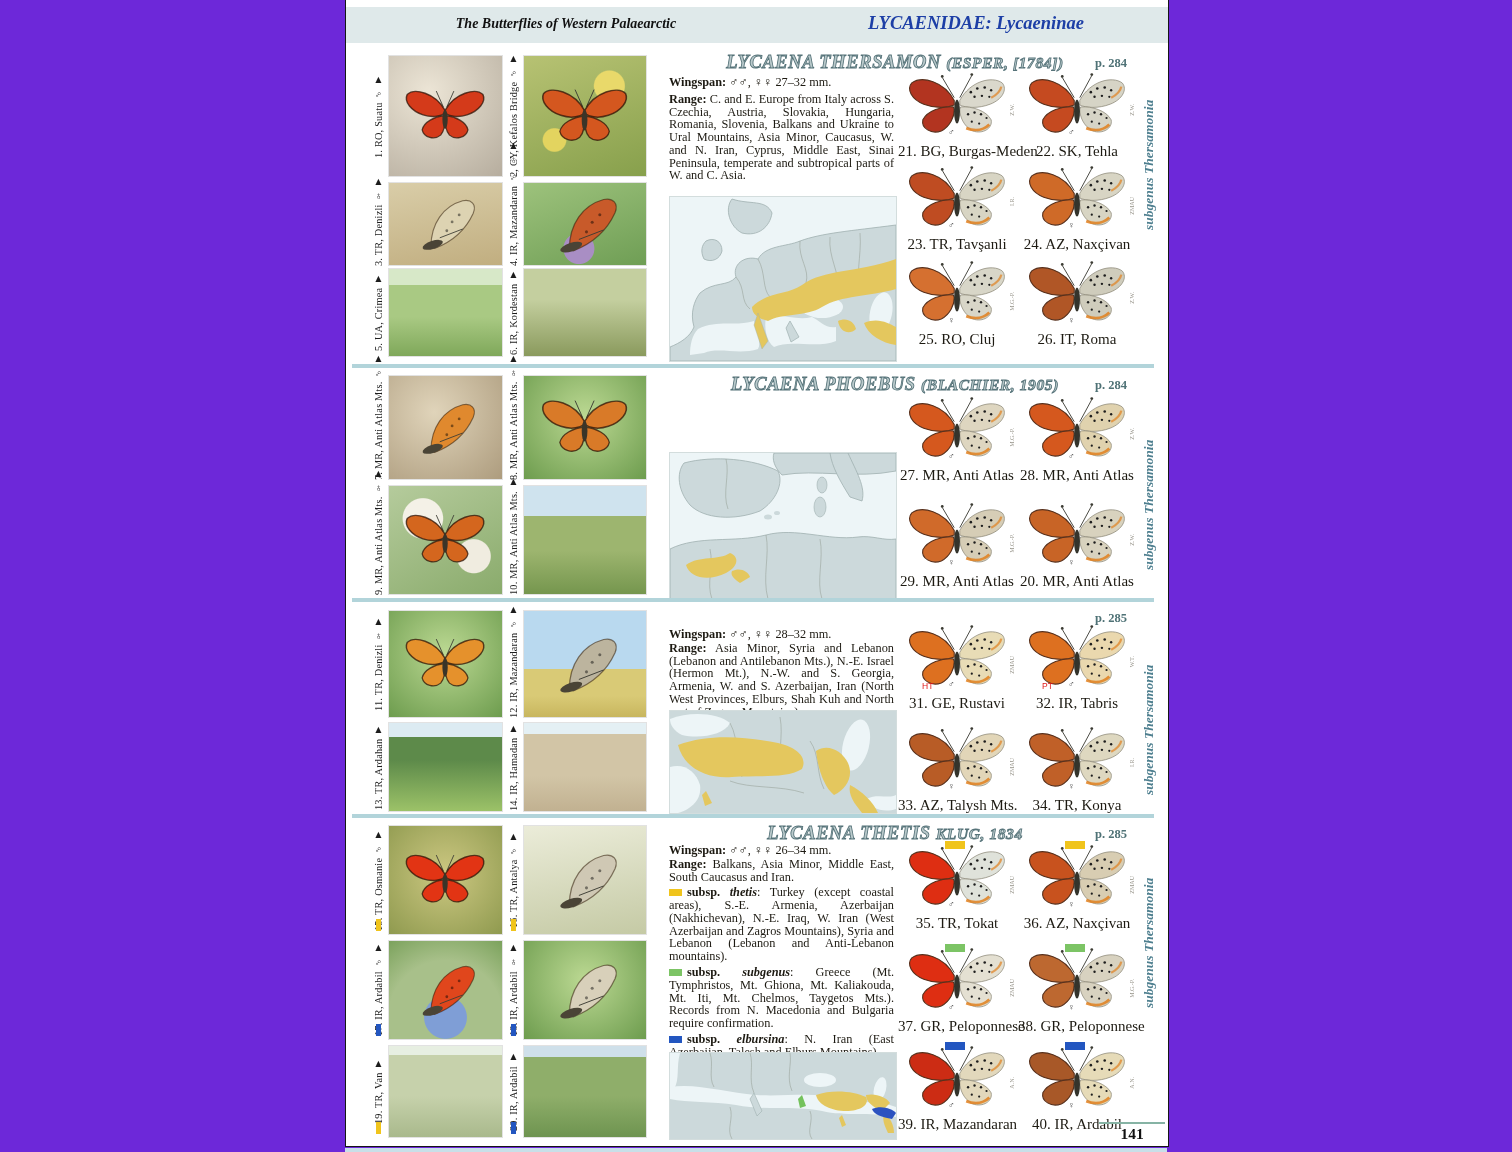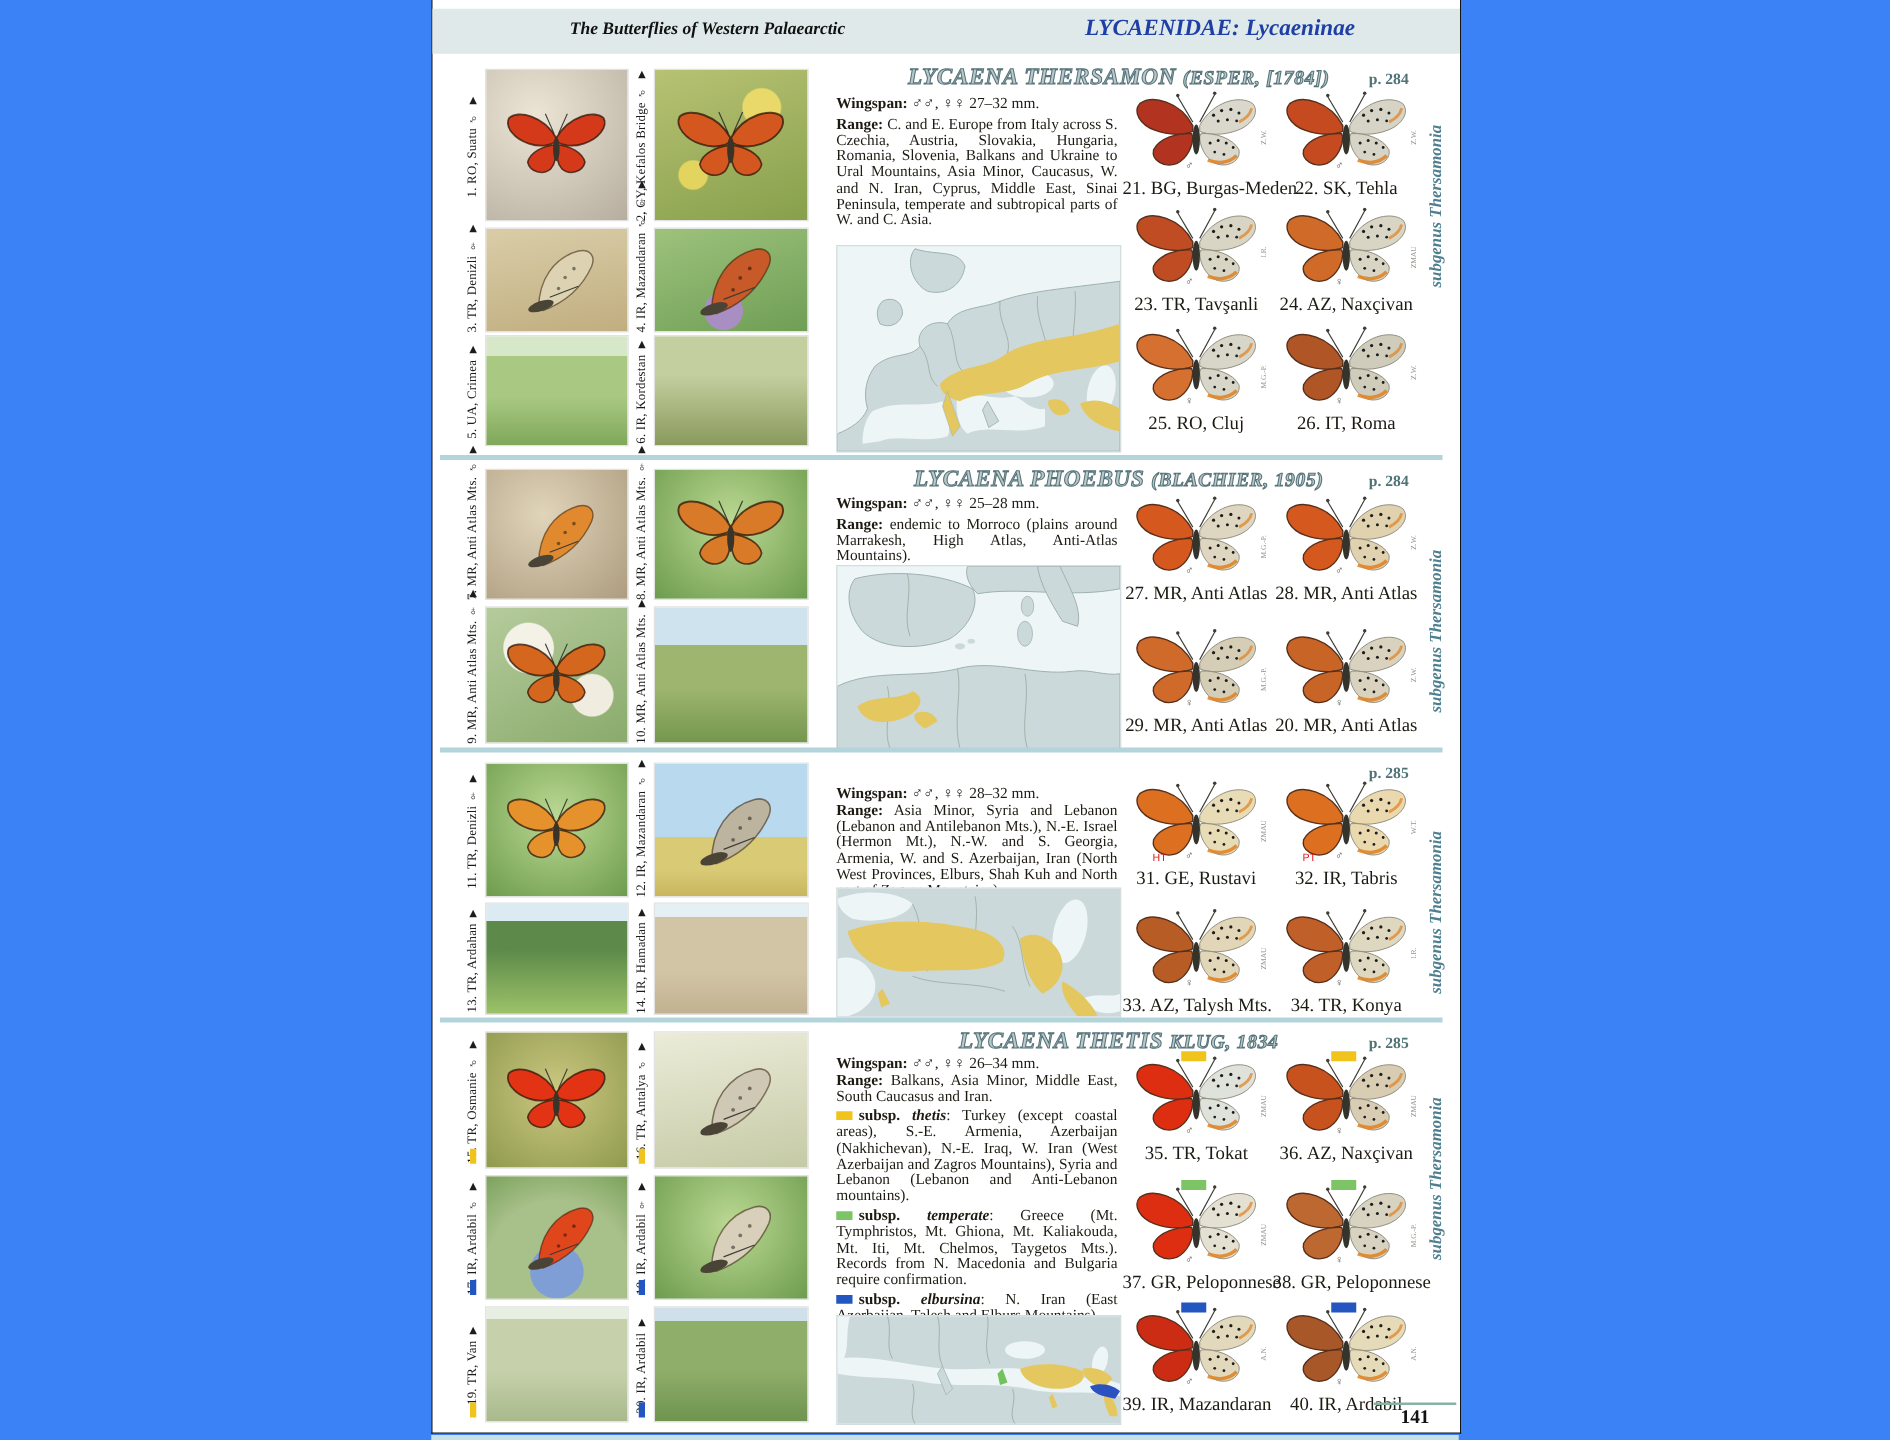--- a/index.html
+++ b/index.html
@@ -1,16 +1,16 @@
 <!DOCTYPE html>
 <html style="--c-header_bg: #dfe9ea; --c-header_blue: #1d3fa6; --c-divider: #b2d4da; --c-accent_teal: #4e7f8f; --c-title_fill: #b9c9cb; --c-title_stroke: #567379; --c-page_ref_teal: #4f7276; --c-ht_red: #e01818; --c-range_yellow: #e4c75e; --c-range_green: #74c25c; --c-range_blue: #2b52c0; --c-swatch_yellow: #f0c41c; --c-swatch_green: #7cc465; --c-swatch_blue: #2356c0; --c-map_land: #ccd9db; --c-map_water: #edf5f7; --c-text_dark: #1d1a12;"><head>
 <meta charset="utf-8">
 <style>
   html,body{margin:0;padding:0;background:#ffffff;}
-  #canvas{position:relative;width:1512px;height:1152px;background:#3b82f6;overflow:hidden;
+  #canvas{position:relative;width:1512px;height:1152px;background:#6d28d9;overflow:hidden;
           font-family:"Liberation Serif", serif;color:var(--c-text_dark,#1d1a12);}
   .page{position:absolute;left:345px;top:0;width:822px;height:1146px;background:#fff;
         border-left:1.6px solid #151515;border-right:1.6px solid #151515;border-bottom:1.8px solid #151515;}
   .bluestrip{position:absolute;left:345px;top:1148px;width:822px;height:4px;background:#c8dfe8;}
   
   .hdr{position:absolute;left:0;top:7px;width:100%;height:36px;background:var(--c-header_bg,#dfe9ea);}
   .hdr .book{position:absolute;left:70px;top:9px;width:300px;text-align:center;
              font-style:italic;font-weight:bold;font-size:14px;color:#111;}
   .hdr .fam{position:absolute;left:470px;top:6px;width:320px;text-align:center;
             font-style:italic;font-weight:bold;font-size:18.5px;color:var(--c-header_blue,#1d3fa6);}
@@ -246,24 +246,20 @@
       </div>
 
     <div class="subgenus" style="left:795px;top:80px;height:170px">subgenus Thersamonia</div>
     <div class="divider" style="top:364px"></div>
 
     <div class="shead" style="left:323px;top:374px">
       <span class="stitle"><span>LYCAENA PHOEBUS</span>
       <span class="sauthor">(BLACHIER, 1905)</span></span>
       <span class="pref">p. 284</span>
     </div>
-    <div class="mid" style="left:323px;top:396px">
-      <p><span class="b">Wingspan:</span> <span>♂♂, ♀♀ 25–28 mm.</span></p>
-      <p><span class="b">Range:</span> <span>endemic to Morroco (plains around Marrakesh, High Atlas, Anti-Atlas Mountains).</span></p>
-    </div>
 
     <div class="plabel" style="left:27px;top:375px;height:105px">7. MR, Anti Atlas Mts. ♂ ▼</div>
     <div class="photo" style="left:42px;top:375px;width:115px;height:105px" data-scene="tanrock">
       <svg viewBox="0 0 100 72" style="--c: #e0892e;">
           <use href="#bf-side"></use>
         </svg>
       </div>
     <div class="plabel" style="left:162px;top:375px;height:105px">8. MR, Anti Atlas Mts. ♀ ▼</div>
     <div class="photo" style="left:177px;top:375px;width:124px;height:105px" data-scene="grnblur">
       <svg viewBox="0 0 100 72" style="--c: #d97a28;">
@@ -417,21 +413,21 @@
 
     <div class="shead" style="left:323px;top:823px">
       <span class="stitle"><span>LYCAENA THETIS</span>
       <span class="sauthor">KLUG, 1834</span></span>
       <span class="pref">p. 285</span>
     </div>
     <div class="mid" style="left:323px;top:844px">
       <p style="margin-bottom:1px"><span class="b">Wingspan:</span> <span>♂♂, ♀♀ 26–34 mm.</span></p>
       <p style="margin-bottom:3px"><span class="b">Range:</span> <span>Balkans, Asia Minor, Middle East, South Caucasus and Iran.</span></p>
       <p class="sub" style="margin-bottom:3px"><span class="subsw" style="--sw: #f0c41c;"></span><span class="b">subsp.</span> <span class="b it">thetis</span><span>: Turkey (except coastal areas), S.-E. Armenia, Azerbaijan (Nakhichevan), N.-E. Iraq, W. Iran (West Azerbaijan and Zagros Mountains), Syria and Lebanon (Lebanon and Anti-Lebanon mountains).</span></p>
-      <p class="sub" style="margin-bottom:3px"><span class="subsw" style="--sw: #7cc465;"></span><span class="b">subsp.</span> <span class="b it">temperate</span><span>: Greece (Mt. Tymphristos, Mt. Ghiona, Mt. Kaliakouda, Mt. Iti, Mt. Chelmos, Taygetos Mts.). Records from N. Macedonia and Bulgaria require confirmation.</span></p>
+      <p class="sub" style="margin-bottom:3px"><span class="subsw" style="--sw: #7cc465;"></span><span class="b">subsp.</span> <span class="b it">subgenus</span><span>: Greece (Mt. Tymphristos, Mt. Ghiona, Mt. Kaliakouda, Mt. Iti, Mt. Chelmos, Taygetos Mts.). Records from N. Macedonia and Bulgaria require confirmation.</span></p>
       <p class="sub" style="margin-bottom:0"><span class="subsw" style="--sw: #2356c0;"></span><span class="b">subsp.</span> <span class="b it">elbursina</span><span>: N. Iran (East Azerbaijan, Talesh and Elburs Mountains).</span></p>
     </div>
 
     <div class="plabel" style="left:27px;top:825px;height:110px">15. TR, Osmanie ♂ ▼</div>
     <div class="plswatch" style="left: 30px; top: 919px; background: rgb(240, 196, 28);"></div>
     <div class="photo" style="left:42px;top:825px;width:115px;height:110px" data-scene="olive">
       <svg viewBox="0 0 100 72" style="--c: #e23414;">
           <use href="#bf-spread"></use>
         </svg>
       </div>

